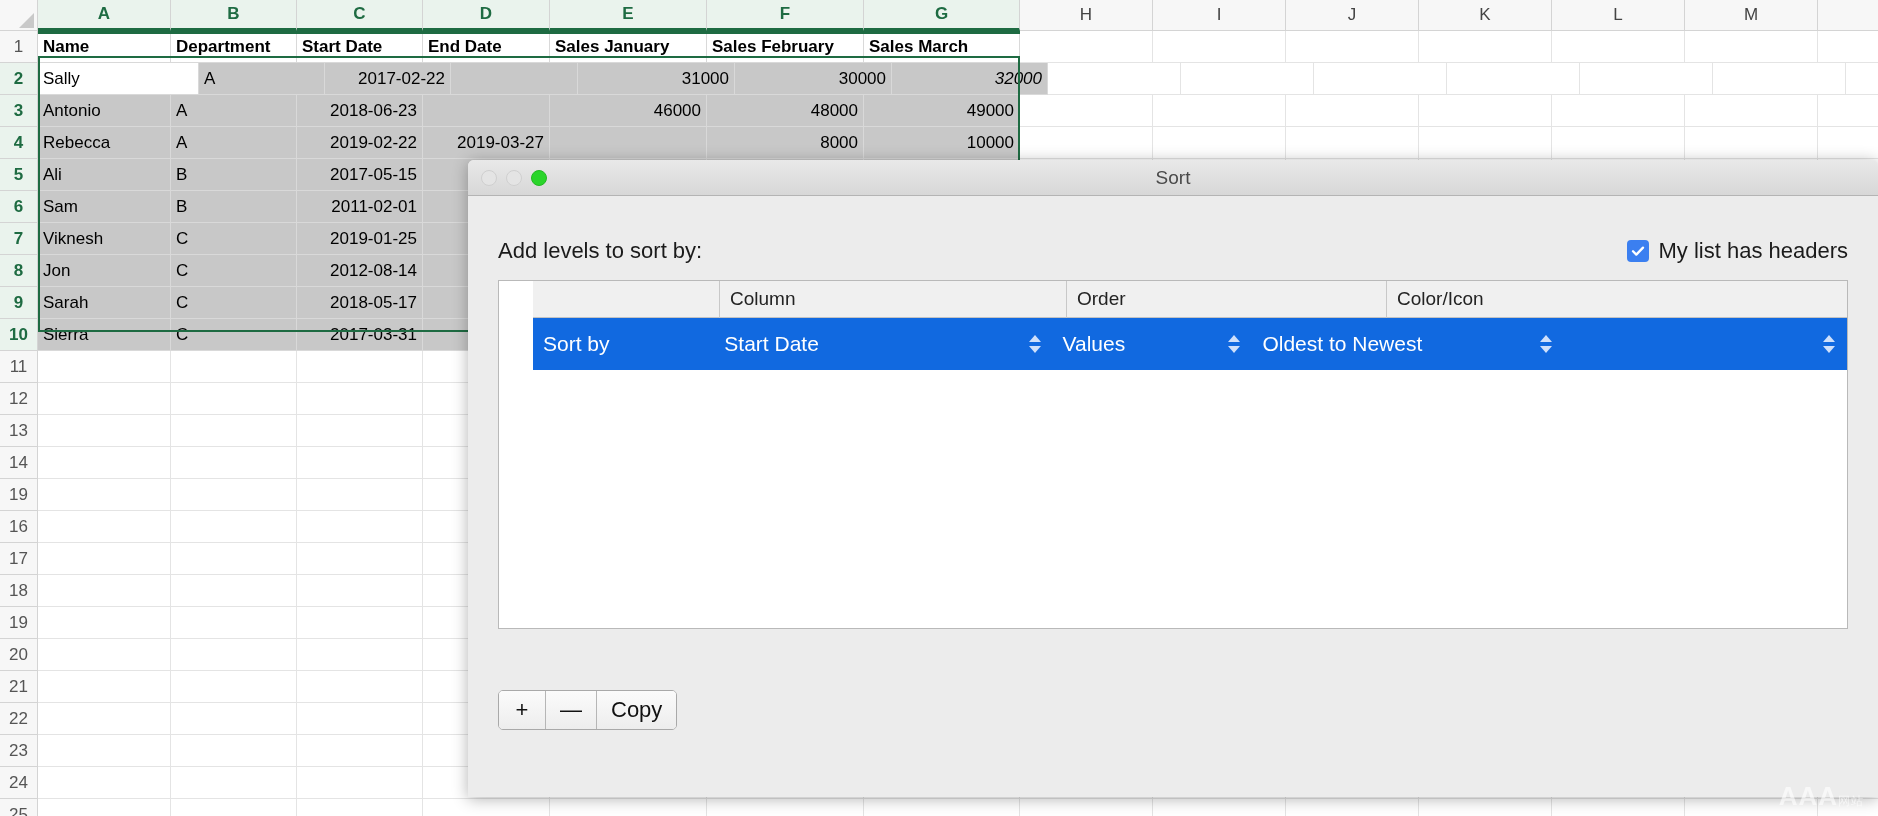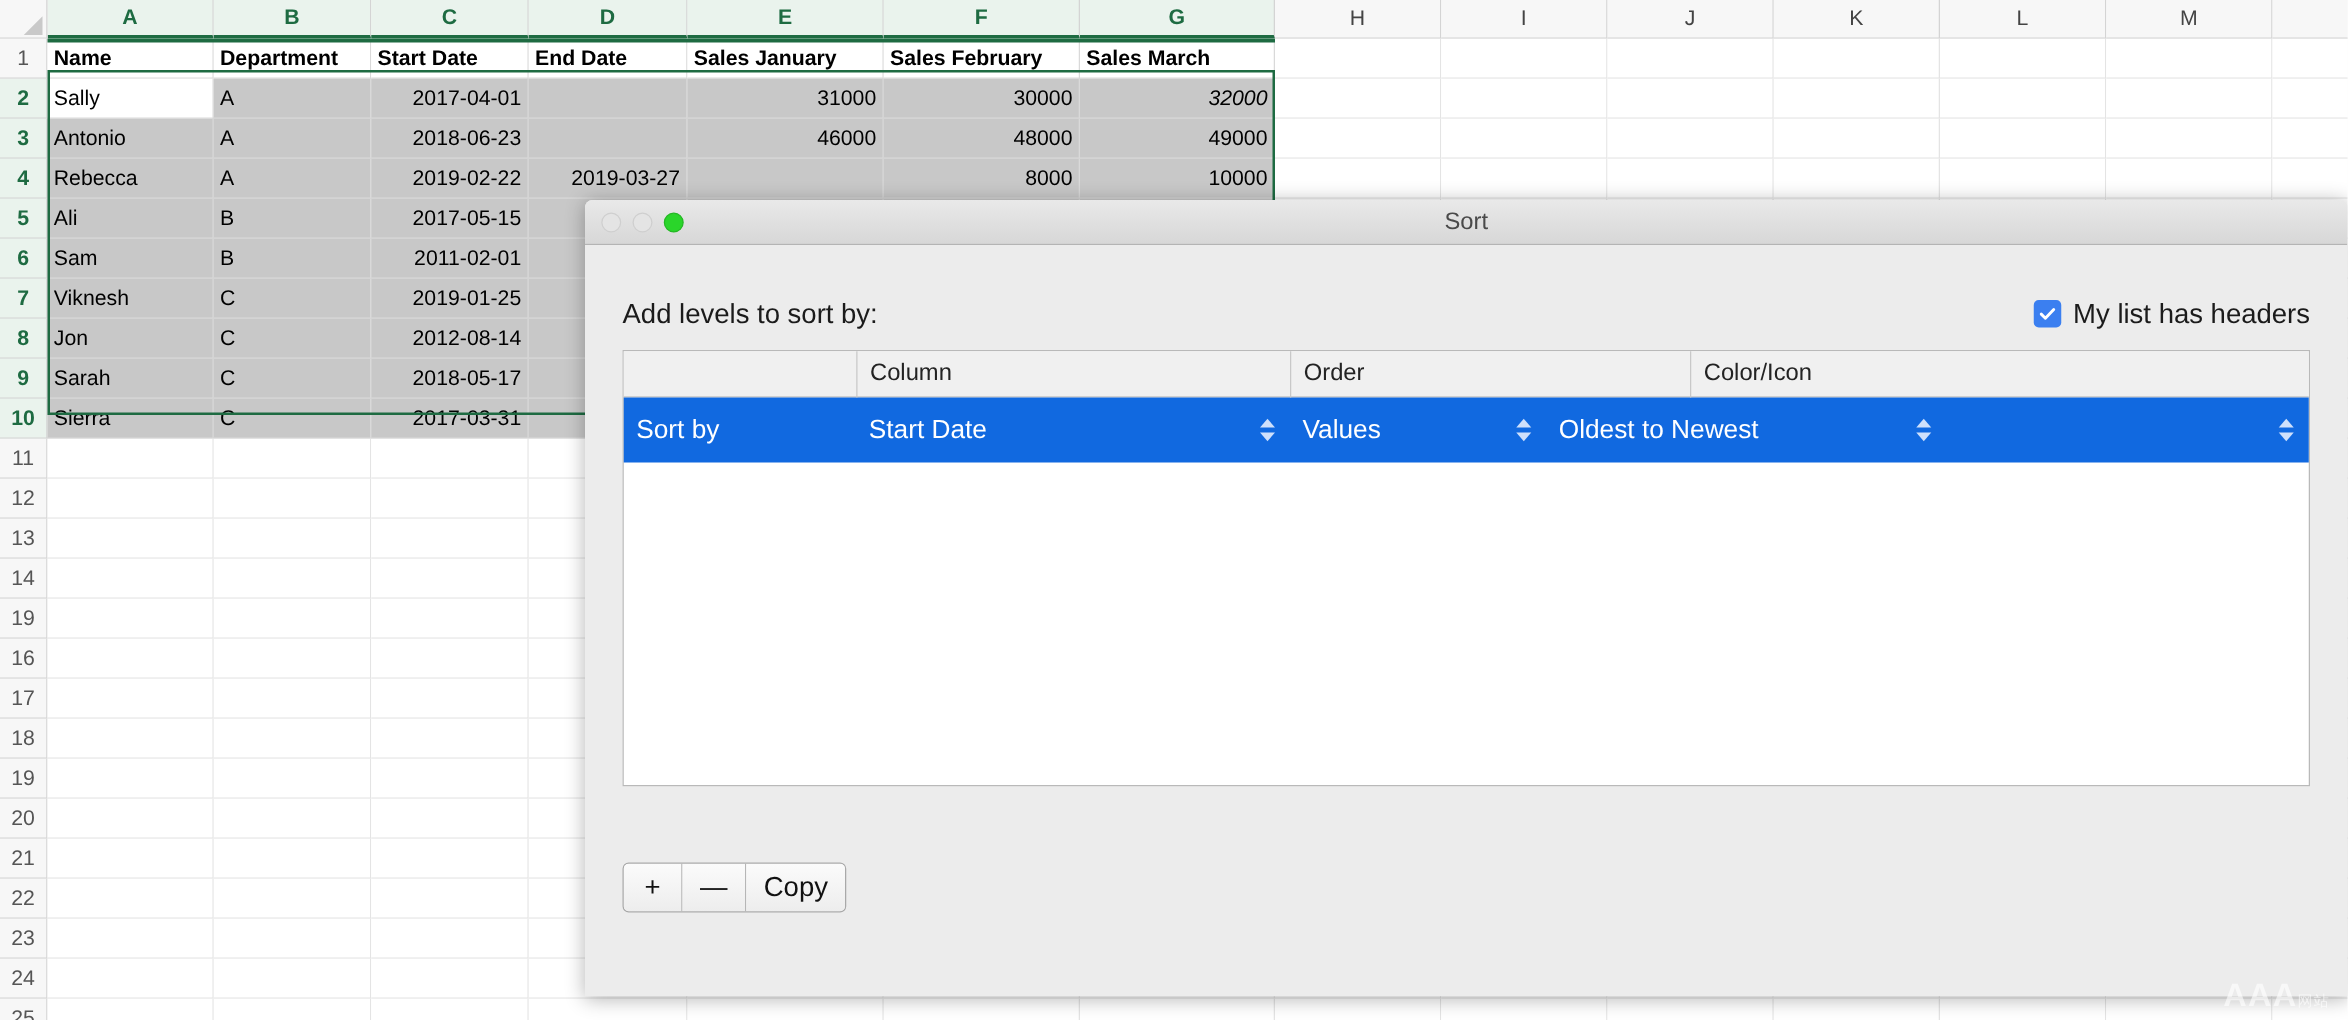--- a/index.html
+++ b/index.html
@@ -127,20 +127,21 @@
     background: #3b7ff0; display: flex; align-items: center; justify-content: center;
   }
   .cbox svg { display:block; }
   #hdr-check-label { font-size: 22px; color: #1b1b1b; }
 
   #list-panel {
     background: #ffffff;
     border: 1px solid #b9b9b9;
     height: 349px;
     position: relative;
+    padding-left: 34px;
   }
   #list-head {
     display: flex; height: 37px;
     background: #f0f0f0;
     border-bottom: 1px solid #c3c3c3;
     align-items: center;
   }
   .lh {
     font-size: 19px; color: #232323;
     height: 37px; display: flex; align-items: center;
@@ -250,23 +251,23 @@
           <div class="cell blank" style="width: 133px;"></div>
           <div class="cell blank" style="width: 133px;"></div>
           <div class="cell blank" style="width: 133px;"></div>
           <div class="cell blank" style="width: 133px;"></div>
           <div class="cell blank" style="width: 133px;"></div>
           <div class="cell blank" style="width: 133px;"></div>
           <div class="cell blank" style="width: 133px;"></div>
         </div>
         <div class="row">
           <div class="row-head sel">2</div>
-          <div class="cell active" style="width: 133px;">Sally</div>
+          <div class="cell active" style="width: 161px;">Sally</div>
           <div class="cell shade" style="width: 126px;">A</div>
-          <div class="cell shade num" style="width: 126px;">2017-04-01</div>
+          <div class="cell shade num" style="width: 126px;">2017-02-22</div>
           <div class="cell shade num" style="width: 127px;"></div>
           <div class="cell shade num" style="width: 157px;">31000</div>
           <div class="cell shade num" style="width: 157px;">30000</div>
           <div class="cell shade num" style="width: 156px; font-style: italic;">32000</div>
           <div class="cell blank" style="width: 133px;"></div>
           <div class="cell blank" style="width: 133px;"></div>
           <div class="cell blank" style="width: 133px;"></div>
           <div class="cell blank" style="width: 133px;"></div>
           <div class="cell blank" style="width: 133px;"></div>
           <div class="cell blank" style="width: 133px;"></div>

